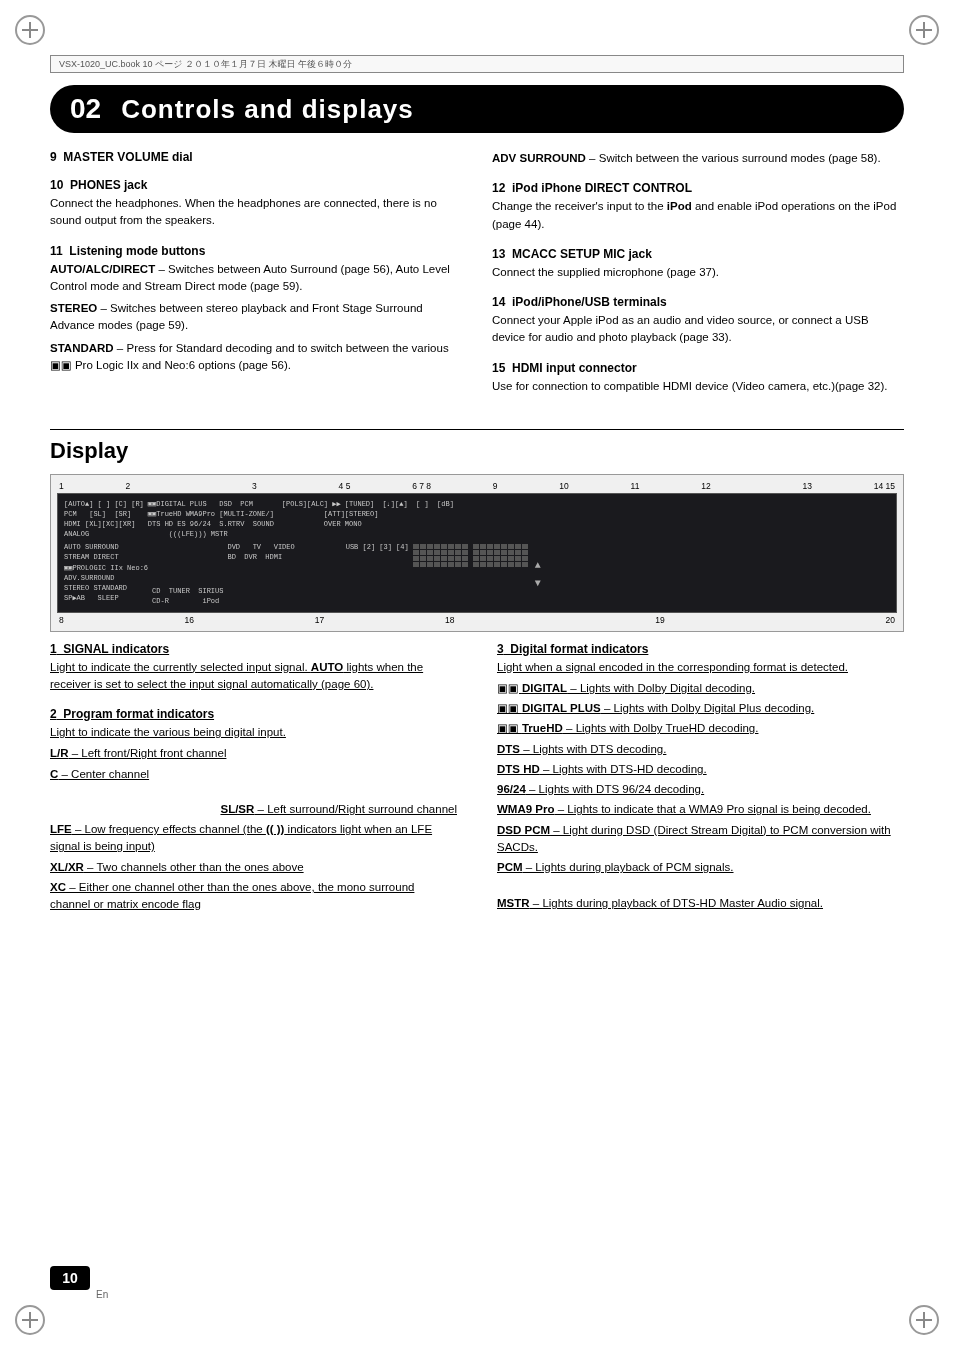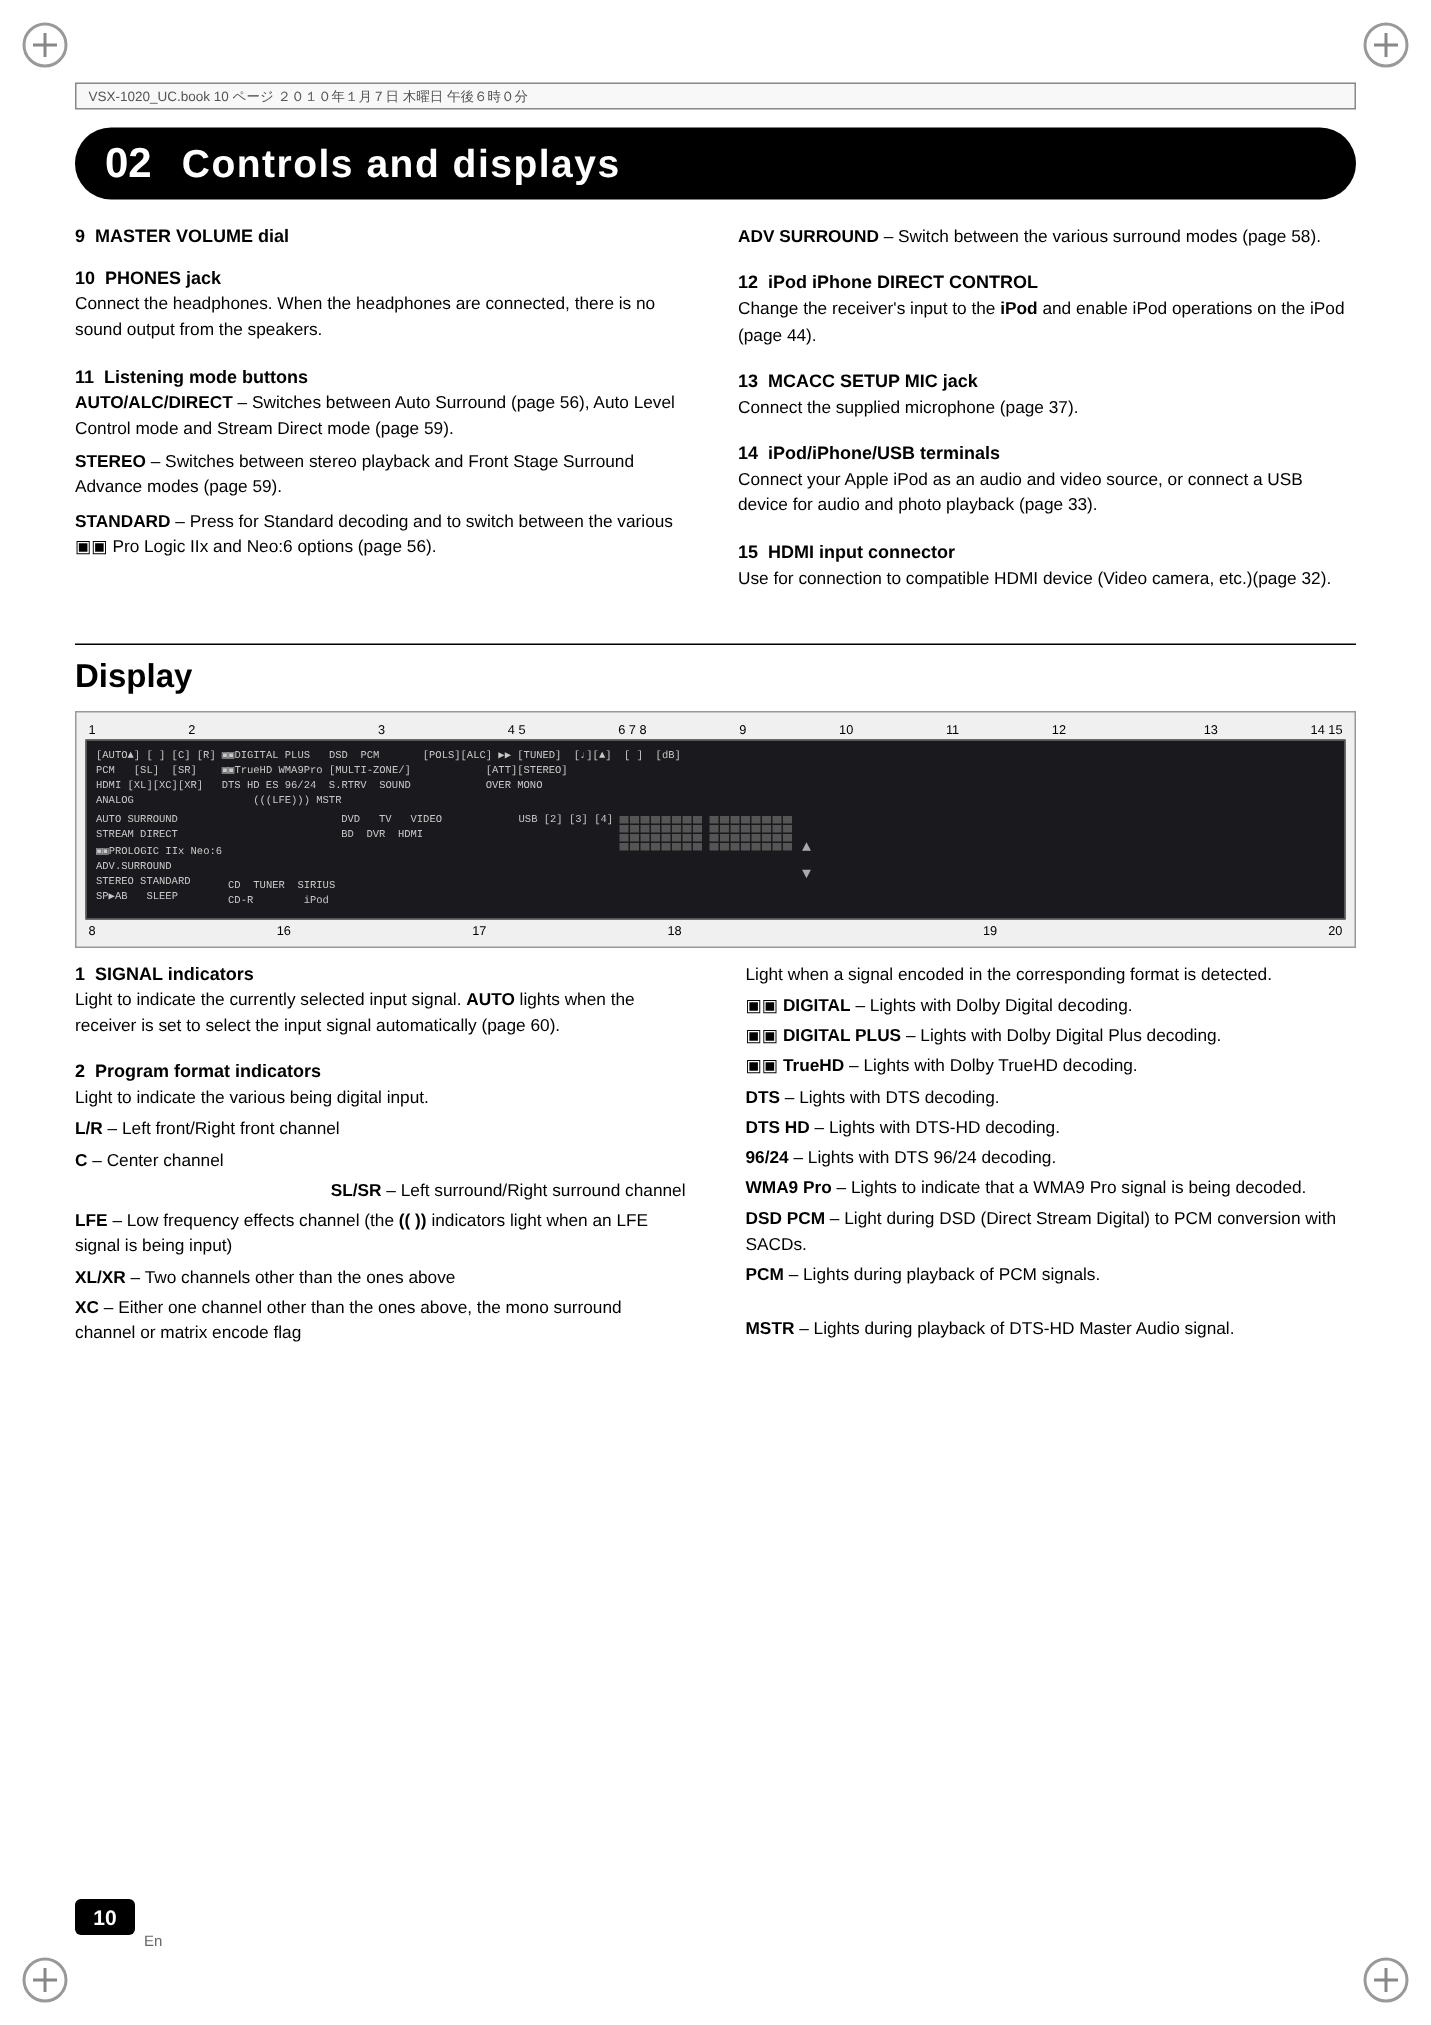--- a/index.html
+++ b/index.html
@@ -124,20 +124,21 @@
       margin-bottom: 10px;
       position: relative;
       font-family: 'Courier New', monospace;
     }
 
     
     .bottom-two-col {
       display: flex;
       gap: 40px;
       margin-top: 10px;
+      text-decoration: underline;
     }
     .bottom-col-left { flex: 1; }
     .bottom-col-right { flex: 1; }
 
     
     .page-num-box {
       position: absolute;
       bottom: 60px;
       left: 50px;
       width: 40px;
@@ -470,33 +471,36 @@
           </div>
         </div>
 
         <div class="section-item">
           <div class="section-title">
             <span class="section-number">2</span>&nbsp;&nbsp;Program format indicators
           </div>
           <div class="section-body">
             <p style="margin-bottom:4px;">Light to indicate the various being digital input.</p>
             <p style="margin-bottom:3px;"><span class="bold">L/R</span> – Left front/Right front channel</p>
-            <p style="margin-bottom:3px;"><span class="bold">C</span> – Center channel</p>
+            <p style="margin-bottom:18px;"><span class="bold">C</span> – Center channel</p>
             <p style="margin-bottom:3px;text-align:right;"><span class="bold">SL/SR</span> – Left surround/Right surround channel</p>
             <p style="margin-bottom:3px;"><span class="bold">LFE</span> – Low frequency effects channel (the <span class="bold">(( ))</span> indicators light when an LFE signal is being input)</p>
             <p style="margin-bottom:3px;"><span class="bold">XL/XR</span> – Two channels other than the ones above</p>
             <p style="margin-bottom:17px;"><span class="bold">XC</span> – Either one channel other than the ones above, the mono surround channel or matrix encode flag</p>
           </div>
         </div>
 
       </div>
 
       <div class="bottom-col-right">
 
         <div class="section-item">
+          <div class="section-title">
+            <span class="section-number">3</span>&nbsp;&nbsp;Digital format indicators
+          </div>
           <div class="section-body">
             <p style="margin-bottom:4px;">Light when a signal encoded in the corresponding format is detected.</p>
             <p style="margin-bottom:3px;">▣▣ <span class="bold">DIGITAL</span> – Lights with Dolby Digital decoding.</p>
             <p style="margin-bottom:3px;">▣▣ <span class="bold">DIGITAL PLUS</span> – Lights with Dolby Digital Plus decoding.</p>
             <p style="margin-bottom:3px;">▣▣ <span class="bold">TrueHD</span> – Lights with Dolby TrueHD decoding.</p>
             <p style="margin-bottom:3px;"><span class="bold">DTS</span> – Lights with DTS decoding.</p>
             <p style="margin-bottom:3px;"><span class="bold">DTS HD</span> – Lights with DTS-HD decoding.</p>
             <p style="margin-bottom:3px;"><span class="bold">96/24</span> – Lights with DTS 96/24 decoding.</p>
             <p style="margin-bottom:3px;"><span class="bold">WMA9 Pro</span> – Lights to indicate that a WMA9 Pro signal is being decoded.</p>
             <p style="margin-bottom:3px;"><span class="bold">DSD PCM</span> – Light during DSD (Direct Stream Digital) to PCM conversion with SACDs.</p>

